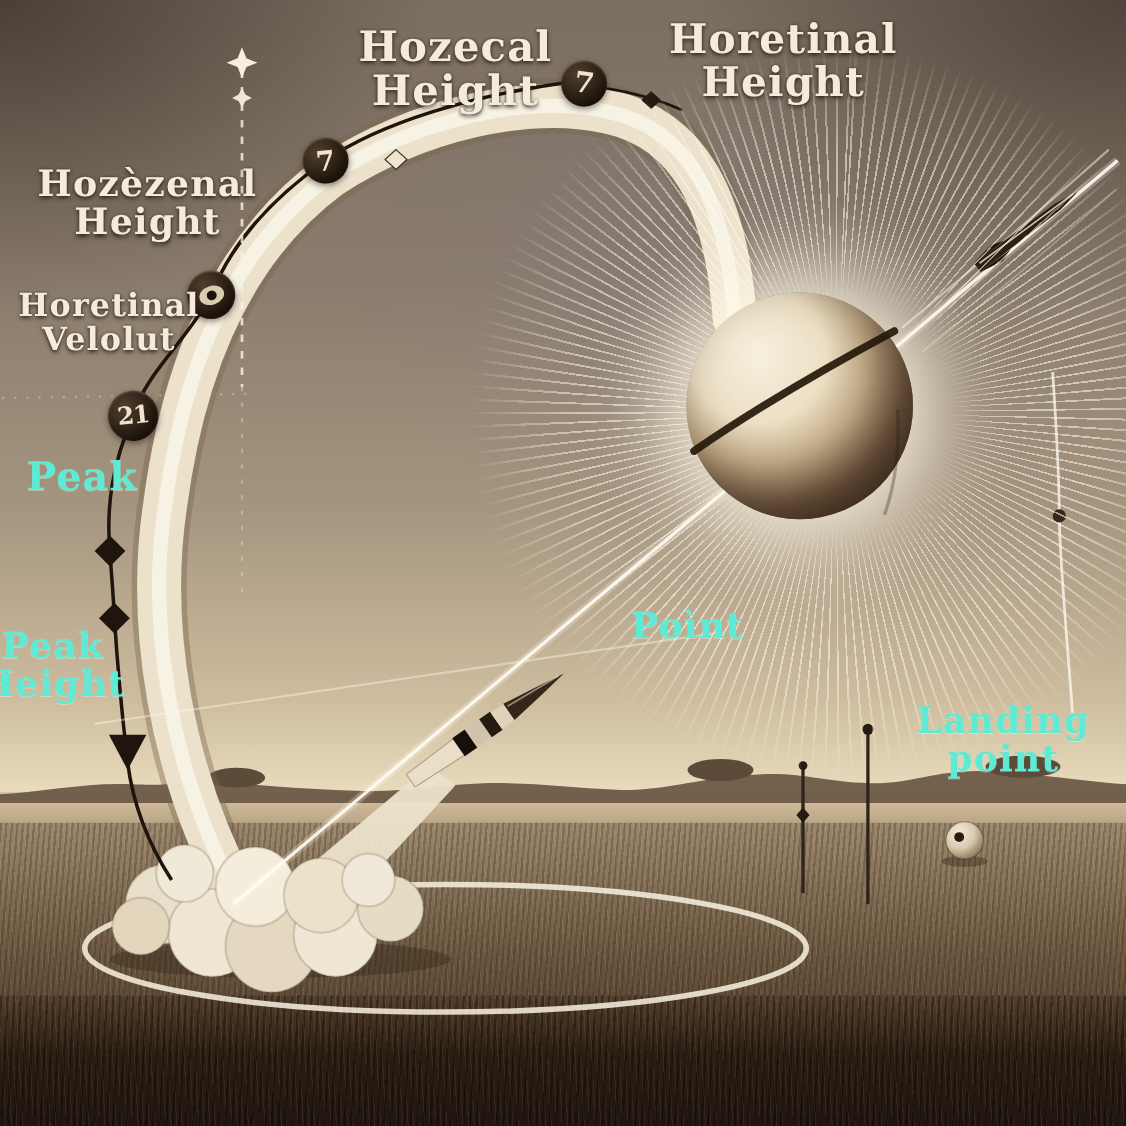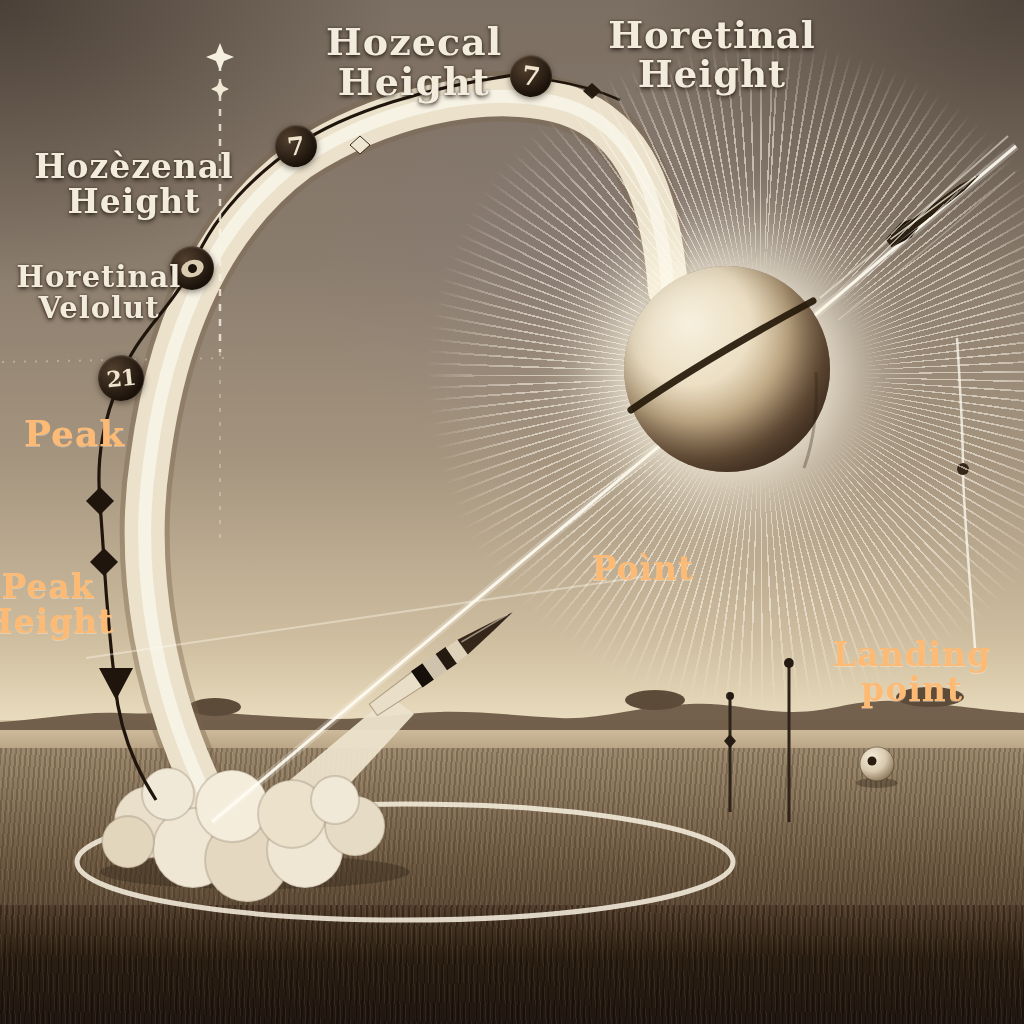--- a/index.html
+++ b/index.html
@@ -33,21 +33,21 @@
     background:repeating-conic-gradient(from 3deg, rgba(255,250,238,.55) 0deg .4deg, rgba(255,250,238,0) .4deg 2.1deg);
     -webkit-mask:radial-gradient(circle at 50% 50%, transparent 0 100px, #000 145px 235px, transparent 335px);
             mask:radial-gradient(circle at 50% 50%, transparent 0 100px, #000 145px 235px, transparent 335px);}
   .ball{position:absolute;left:624px;top:266px;width:206px;height:206px;border-radius:50%;z-index:4;
     background:radial-gradient(circle at 32% 28%, #f7f0de 0%, #ecdfc4 30%, #c4ad88 48%, #7b6148 68%, #473524 86%, #32251a 100%);
     box-shadow:0 0 70px 25px rgba(255,249,232,.85), inset -18px -22px 45px rgba(40,26,14,.55);}
   
   .label{position:absolute;z-index:7;text-align:center;font-weight:bold;line-height:1.06;letter-spacing:1px;}
   .label span{display:block;}
   .light{color:#f3ecdc;text-shadow:0 2px 4px rgba(35,24,15,.85),0 0 2px rgba(35,24,15,.5);}
-  .dark{color:#fdba74;text-shadow:0 1px 0 rgba(255,248,230,.35);}
+  .dark{color:#5eead4;text-shadow:0 1px 0 rgba(255,248,230,.35);}
   .faint{color:rgba(95,72,48,.55);text-shadow:none;letter-spacing:2px;}
   
   .marker{position:absolute;z-index:6;border-radius:50%;display:flex;align-items:center;justify-content:center;
     font-weight:bold;color:#efe5cd;
     background:radial-gradient(circle at 35% 32%, #52402e, #1a110a 72%);
     box-shadow:0 2px 6px rgba(30,20,12,.5), inset 0 1px 2px rgba(255,240,220,.25);}
   .eye-white{display:block;width:23px;height:17px;border-radius:50%;background:#d9ccb1;
     transform:rotate(-18deg);position:relative;}
   .pupil{position:absolute;left:7px;top:4px;width:9px;height:9px;border-radius:50%;background:#1c130b;}
 </style>
@@ -186,20 +186,20 @@
     <span>Horetinal</span>
     <span>Velolut</span>
   </div>
   <div class="label dark" style="left:24px;top:414px;width:130px;font-size:36px;text-align:left;">
     <span>Peak</span>
   </div>
   <div class="label dark" style="left:-52px;top:570px;width:200px;font-size:33px;">
     <span>Peak</span>
     <span>Height</span>
   </div>
-  <div class="label dark" style="left:543px;top:552px;width:200px;font-size:33px;">
+  <div class="label dark" style="left:525px;top:552px;width:200px;font-size:33px;">
     <span>Poìnt</span>
   </div>
   <div class="label dark" style="left:792px;top:638px;width:240px;font-size:33px;">
     <span>Landing</span>
     <span>point</span>
   </div>
 </div>
 
 </body></html>

